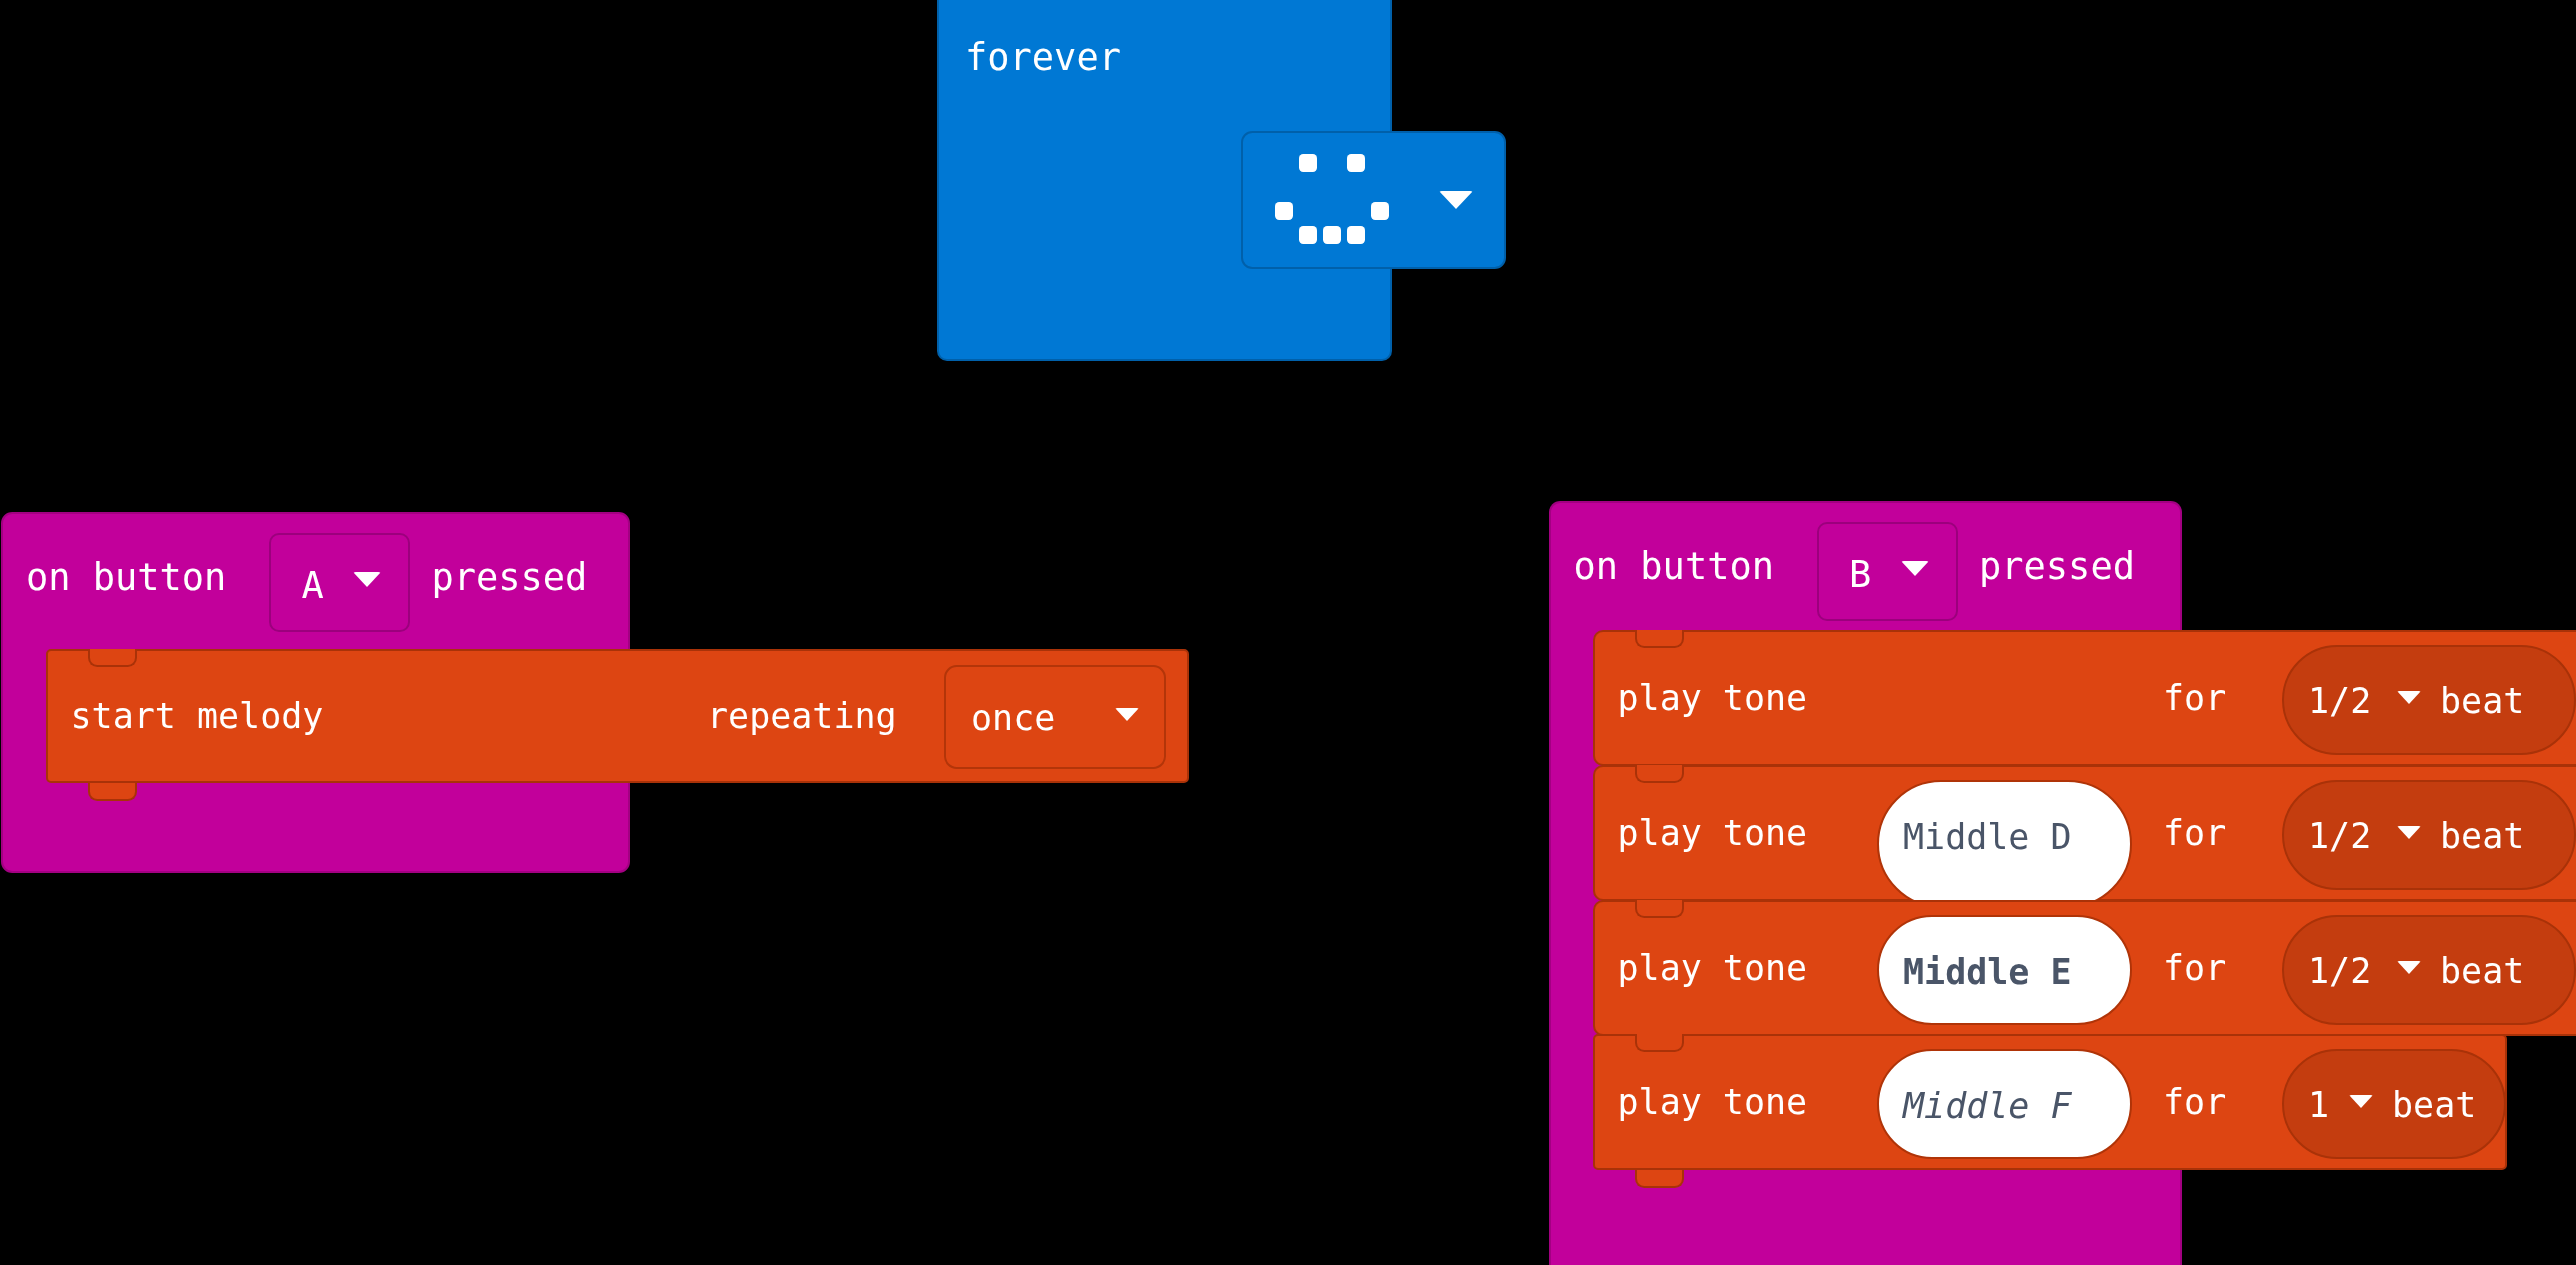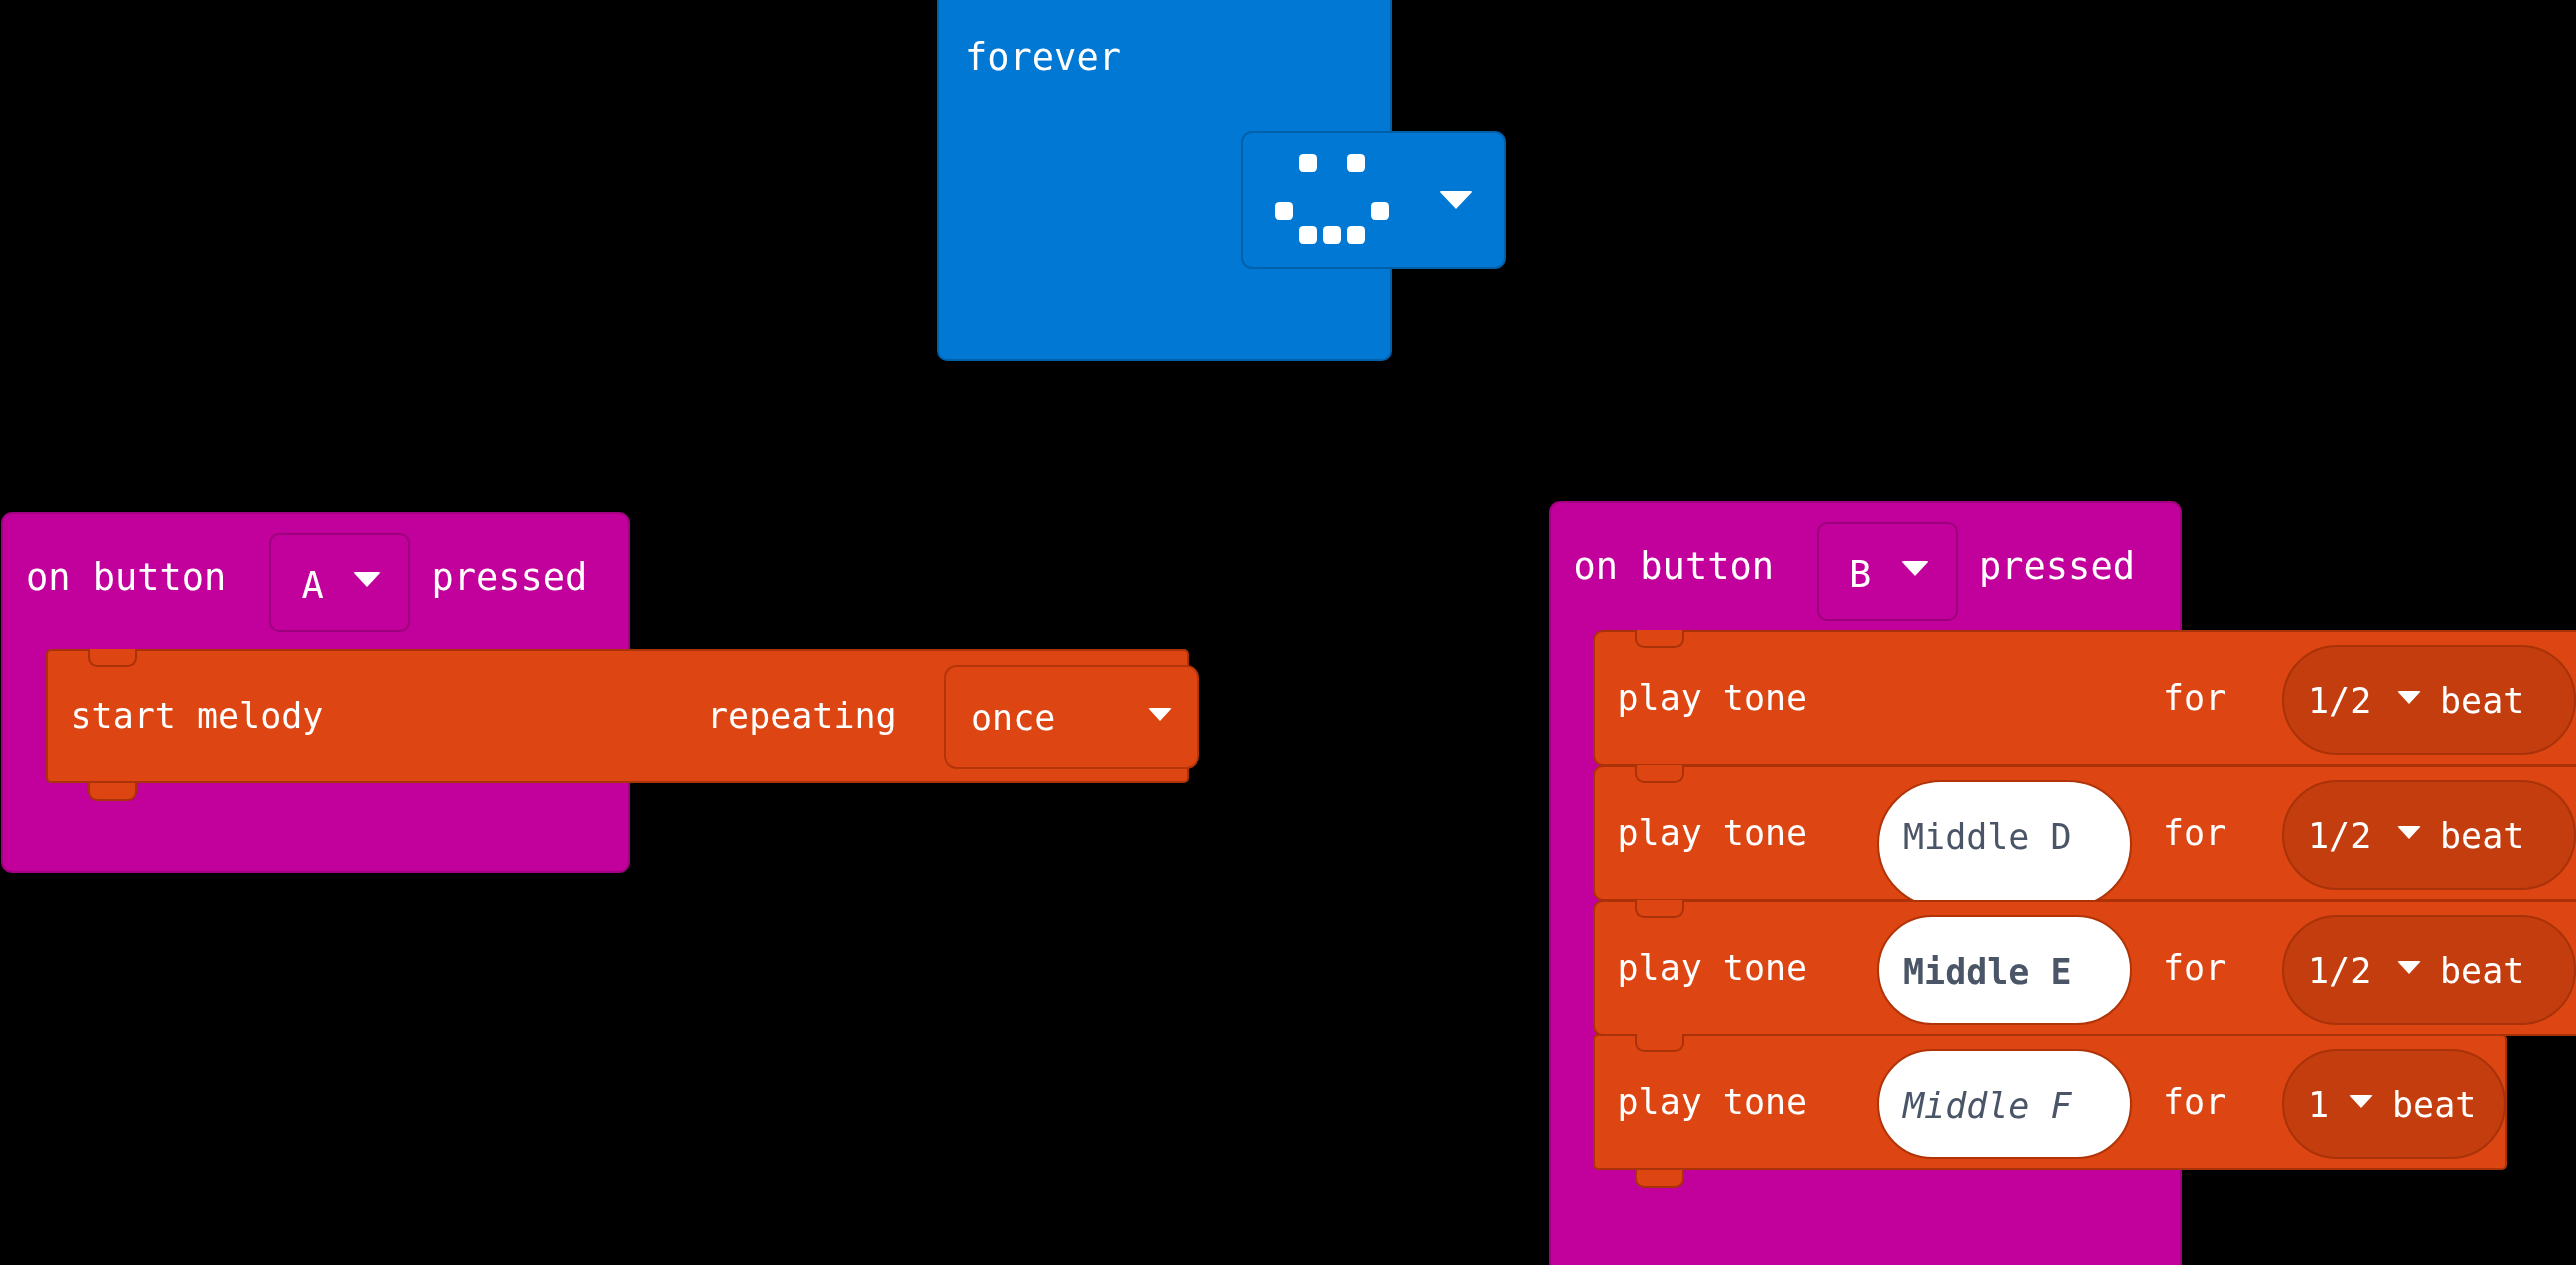--- a/index.html
+++ b/index.html
@@ -171,21 +171,21 @@
 
   <div class="orange" style="left:46px;top:649px;width:1143px;height:134px;z-index:3;">
     <div class="notch-top"></div>
     <div class="notch-bot"></div>
 
     <span class="ftxt" style="position:absolute;left:22.5px;top:48px;">start melody</span>
 
 
     <span class="ftxt" style="position:absolute;left:659px;top:48px;">repeating</span>
 
-    <div class="field-rect" style="left:896px;top:14px;width:255px;height:104px;">
+    <div class="field-rect" style="left:896px;top:14px;width:222px;height:104px;">
       <span class="ftxt" style="position:absolute;left:25px;top:34px;">once</span>
       <span class="arrow-sm" style="right:25px;top:41px;"></span>
     </div>
   </div>
 
   <div class="hat" style="left:1549px;top:501px;width:633px;height:764px;border-bottom:none;border-radius:11.3px 11.3px 0 0;">
     <div class="hat-label btxt" style="left:22.5px;top:45px;">on button</div>
 
     <div class="field-sq" style="left:266px;top:19px;width:141px;height:99px;">
       <span class="btxt" style="position:absolute;left:30px;top:32px;">B</span>

